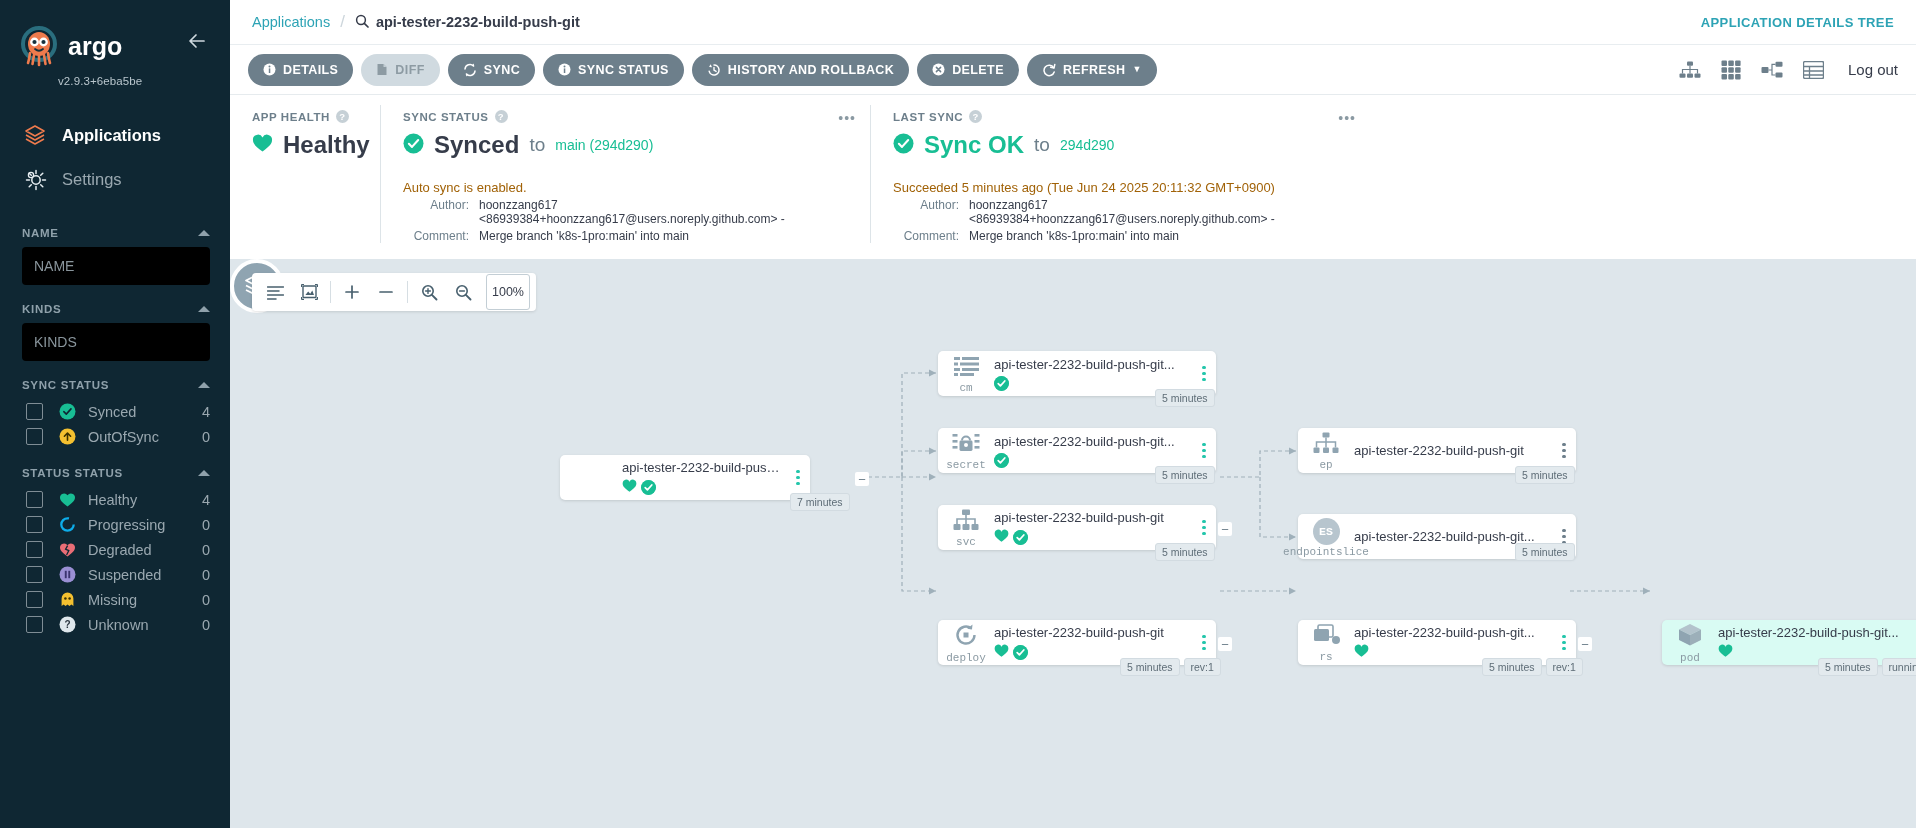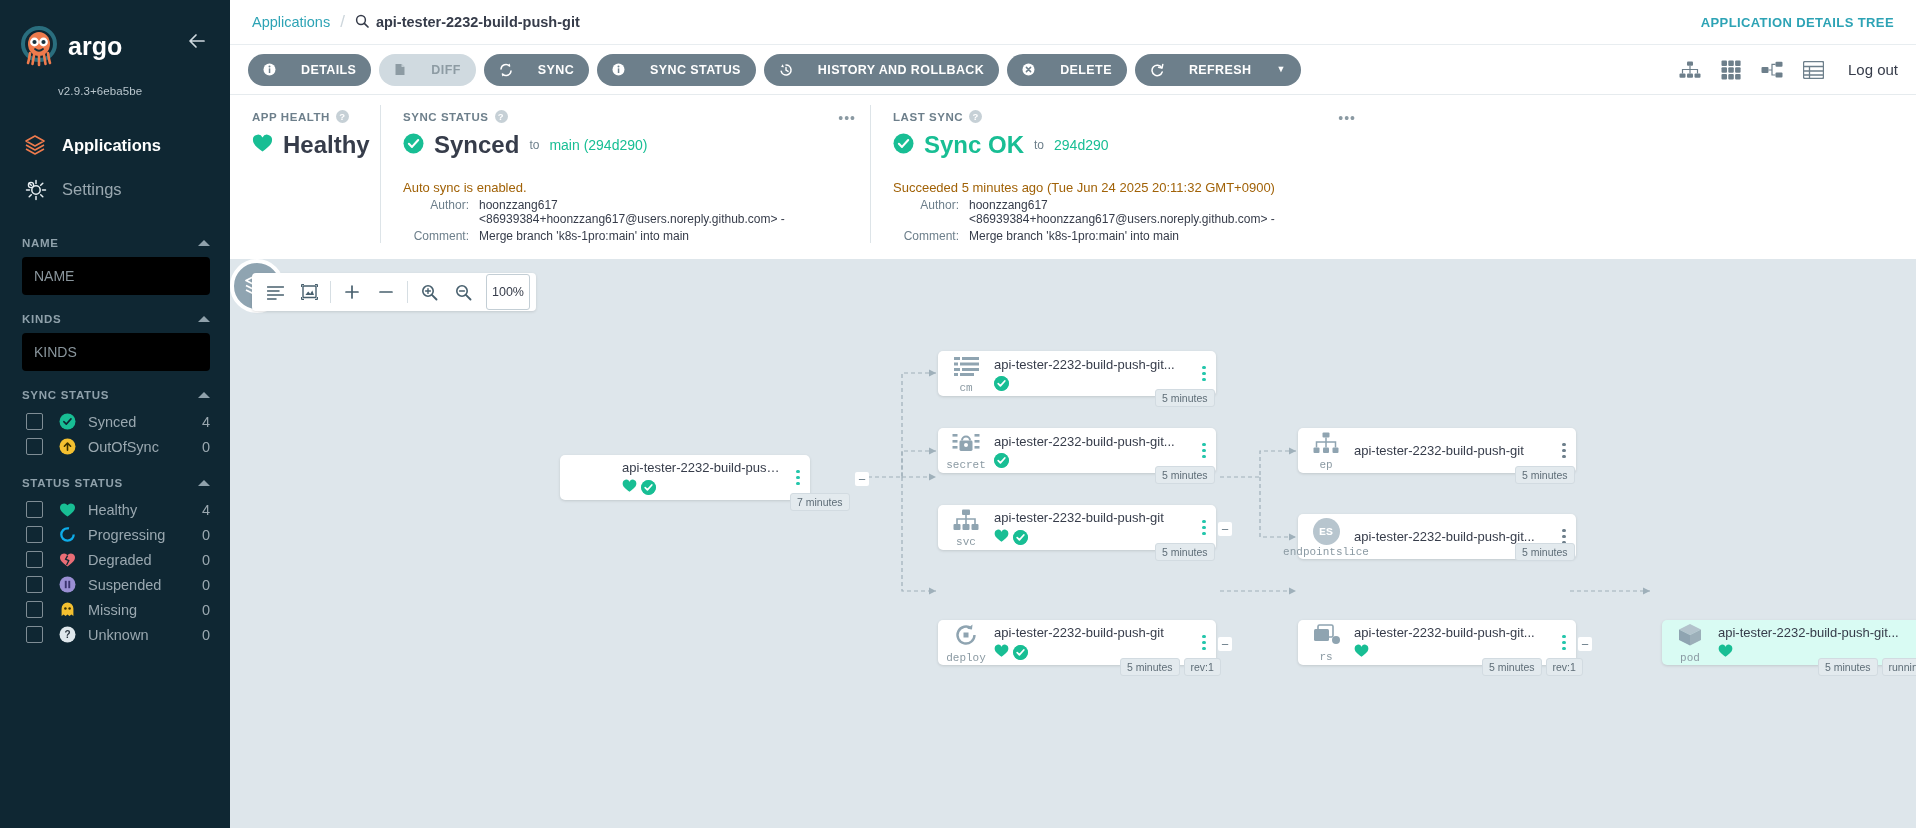--- a/index.html
+++ b/index.html
@@ -18,21 +18,21 @@
     background: #0f2733; color: #fff;
     position: relative; overflow: hidden;
   }
   .sb-top { padding: 20px 0 0 0; position: relative; }
   .logo-row { display: flex; align-items: center; padding: 0 16px; height: 54px; }
   .octo { width: 46px; height: 46px; position: relative; flex: none; }
   .octo svg { display:block; }
   .brand { margin-left: 6px; }
   .brand-word { display:block; }
   .brand-word svg { display:block; }
-  .ver { font-size: 11.5px; color: #b9c6cd; margin-left: 58px; margin-top: 11px; letter-spacing: .1px;}
+  .ver { font-size: 11.5px; color: #b9c6cd; margin-left: 58px; margin-top: 1px; letter-spacing: .1px;}
   .collapse-arrow {
     position: absolute; right: 22px; top: 30px; width: 22px; height: 22px;
     cursor: pointer; color: #cfd9df;
   }
   .nav { margin-top: 26px; }
   .nav-item {
     display: flex; align-items: center; gap: 14px;
     padding: 9px 0 9px 22px; cursor: pointer;
     font-size: 16.5px; color: #9aa8b0;
   }
@@ -73,21 +73,21 @@
   .crumb-sep { color: #cdd6dc; margin: 0 10px; font-size: 17px; }
   .crumb-cur { display: flex; align-items: center; gap: 7px; font-size: 14.5px; color: #363c4a; font-weight: bold; }
   .topbar-right { margin-left: auto; }
   .details-tree-lbl { color: #2da3b5; font-size: 13px; font-weight: bold; letter-spacing: .4px; cursor: pointer; }
 
   .actionbar {
     height: 50px; background: #fff; display: flex; align-items: center;
     padding: 0 18px; flex: none; border-bottom: 1px solid #e6ebee;
   }
   .abtn {
-    display: inline-flex; align-items: center; gap: 25px;
+    display: inline-flex; align-items: center; gap: 7px;
     height: 32px; padding: 0 15px; border-radius: 16px;
     background: #6d7f8b; color: #fff; font-size: 12.5px; font-weight: bold;
     letter-spacing: .4px; cursor: pointer; margin-right: 8px; border: none;
     font-family: "Liberation Sans", sans-serif; white-space: nowrap;
   }
   .abtn.disabled { background: #d0dae0; color: #8d9ba3; }
   .abtn .bi { display:flex; align-items:center; }
   .ab-right { margin-left: auto; display: flex; align-items: center; gap: 20px; }
   .viewic { color: #6d7f8b; cursor: pointer; display:flex; }
   .logout { color: #363c4a; font-size: 15px; cursor: pointer; margin-left: 4px; }
@@ -102,21 +102,21 @@
     font-size: 11.5px; font-weight: bold; letter-spacing: .55px; color: #6d7f8b;
     display: flex; align-items: center; gap: 6px; margin-bottom: 8px;
   }
   .qmark {
     width: 13px; height: 13px; border-radius: 50%; background: #c6d0d6; color: #fff;
     font-size: 9.5px; display: inline-flex; align-items: center; justify-content: center;
     font-weight: bold; cursor: pointer;
   }
   .sp-main { display: flex; align-items: center; gap: 10px; }
   .sp-big { font-size: 24px; font-weight: bold; color: #363c4a; }
-  .sp-to { font-size: 12px; color: #6d7f8b; }
+  .sp-to { font-size: 19px; color: #6d7f8b; }
   .sp-rev { font-size: 14px; color: #18be94; cursor: pointer; }
   .sp-sub { font-size: 13px; color: #a16207; margin-top: 21px; }
   .sp-kv { display: flex; font-size: 12px; margin-top: 3px; }
   .sp-k { width: 66px; text-align: right; color: #6d7f8b; flex: none; }
   .sp-v { margin-left: 10px; color: #363c4a; }
   .dots3 {
     position: absolute; top: 6px; right: 14px; color: #8b9aa3;
     letter-spacing: 1px; font-size: 14px; cursor: pointer; line-height: 1;
   }
 

